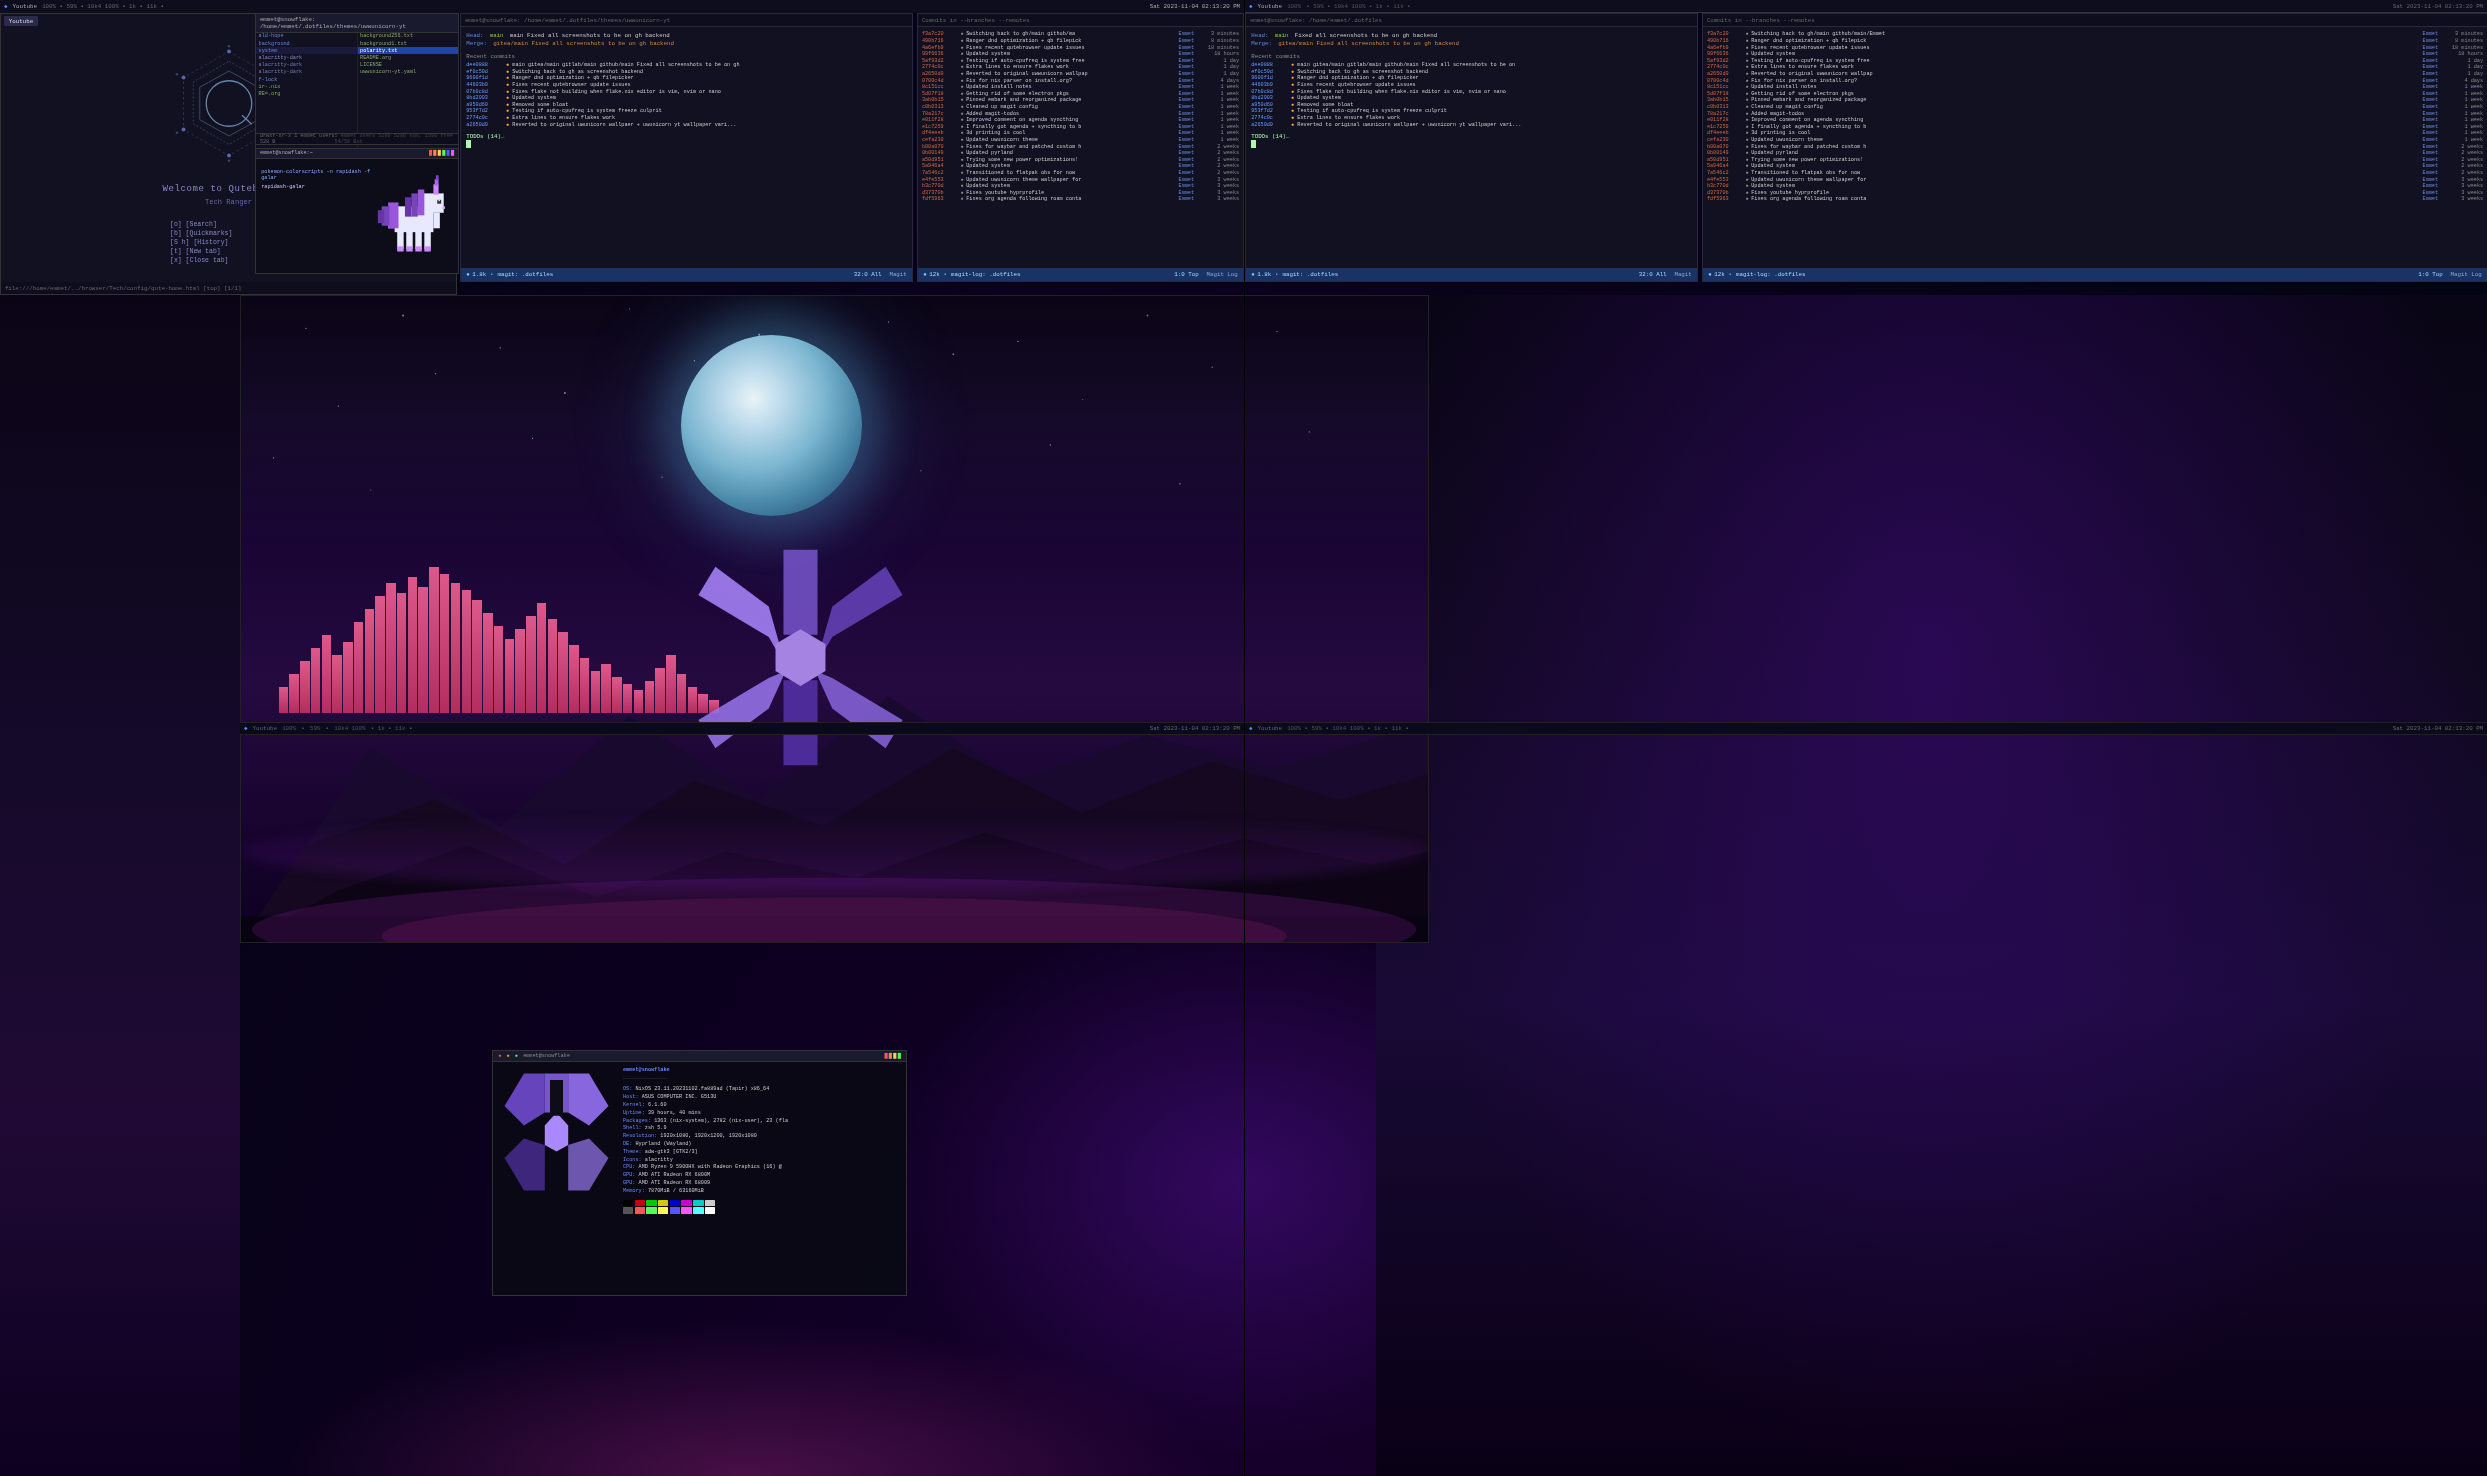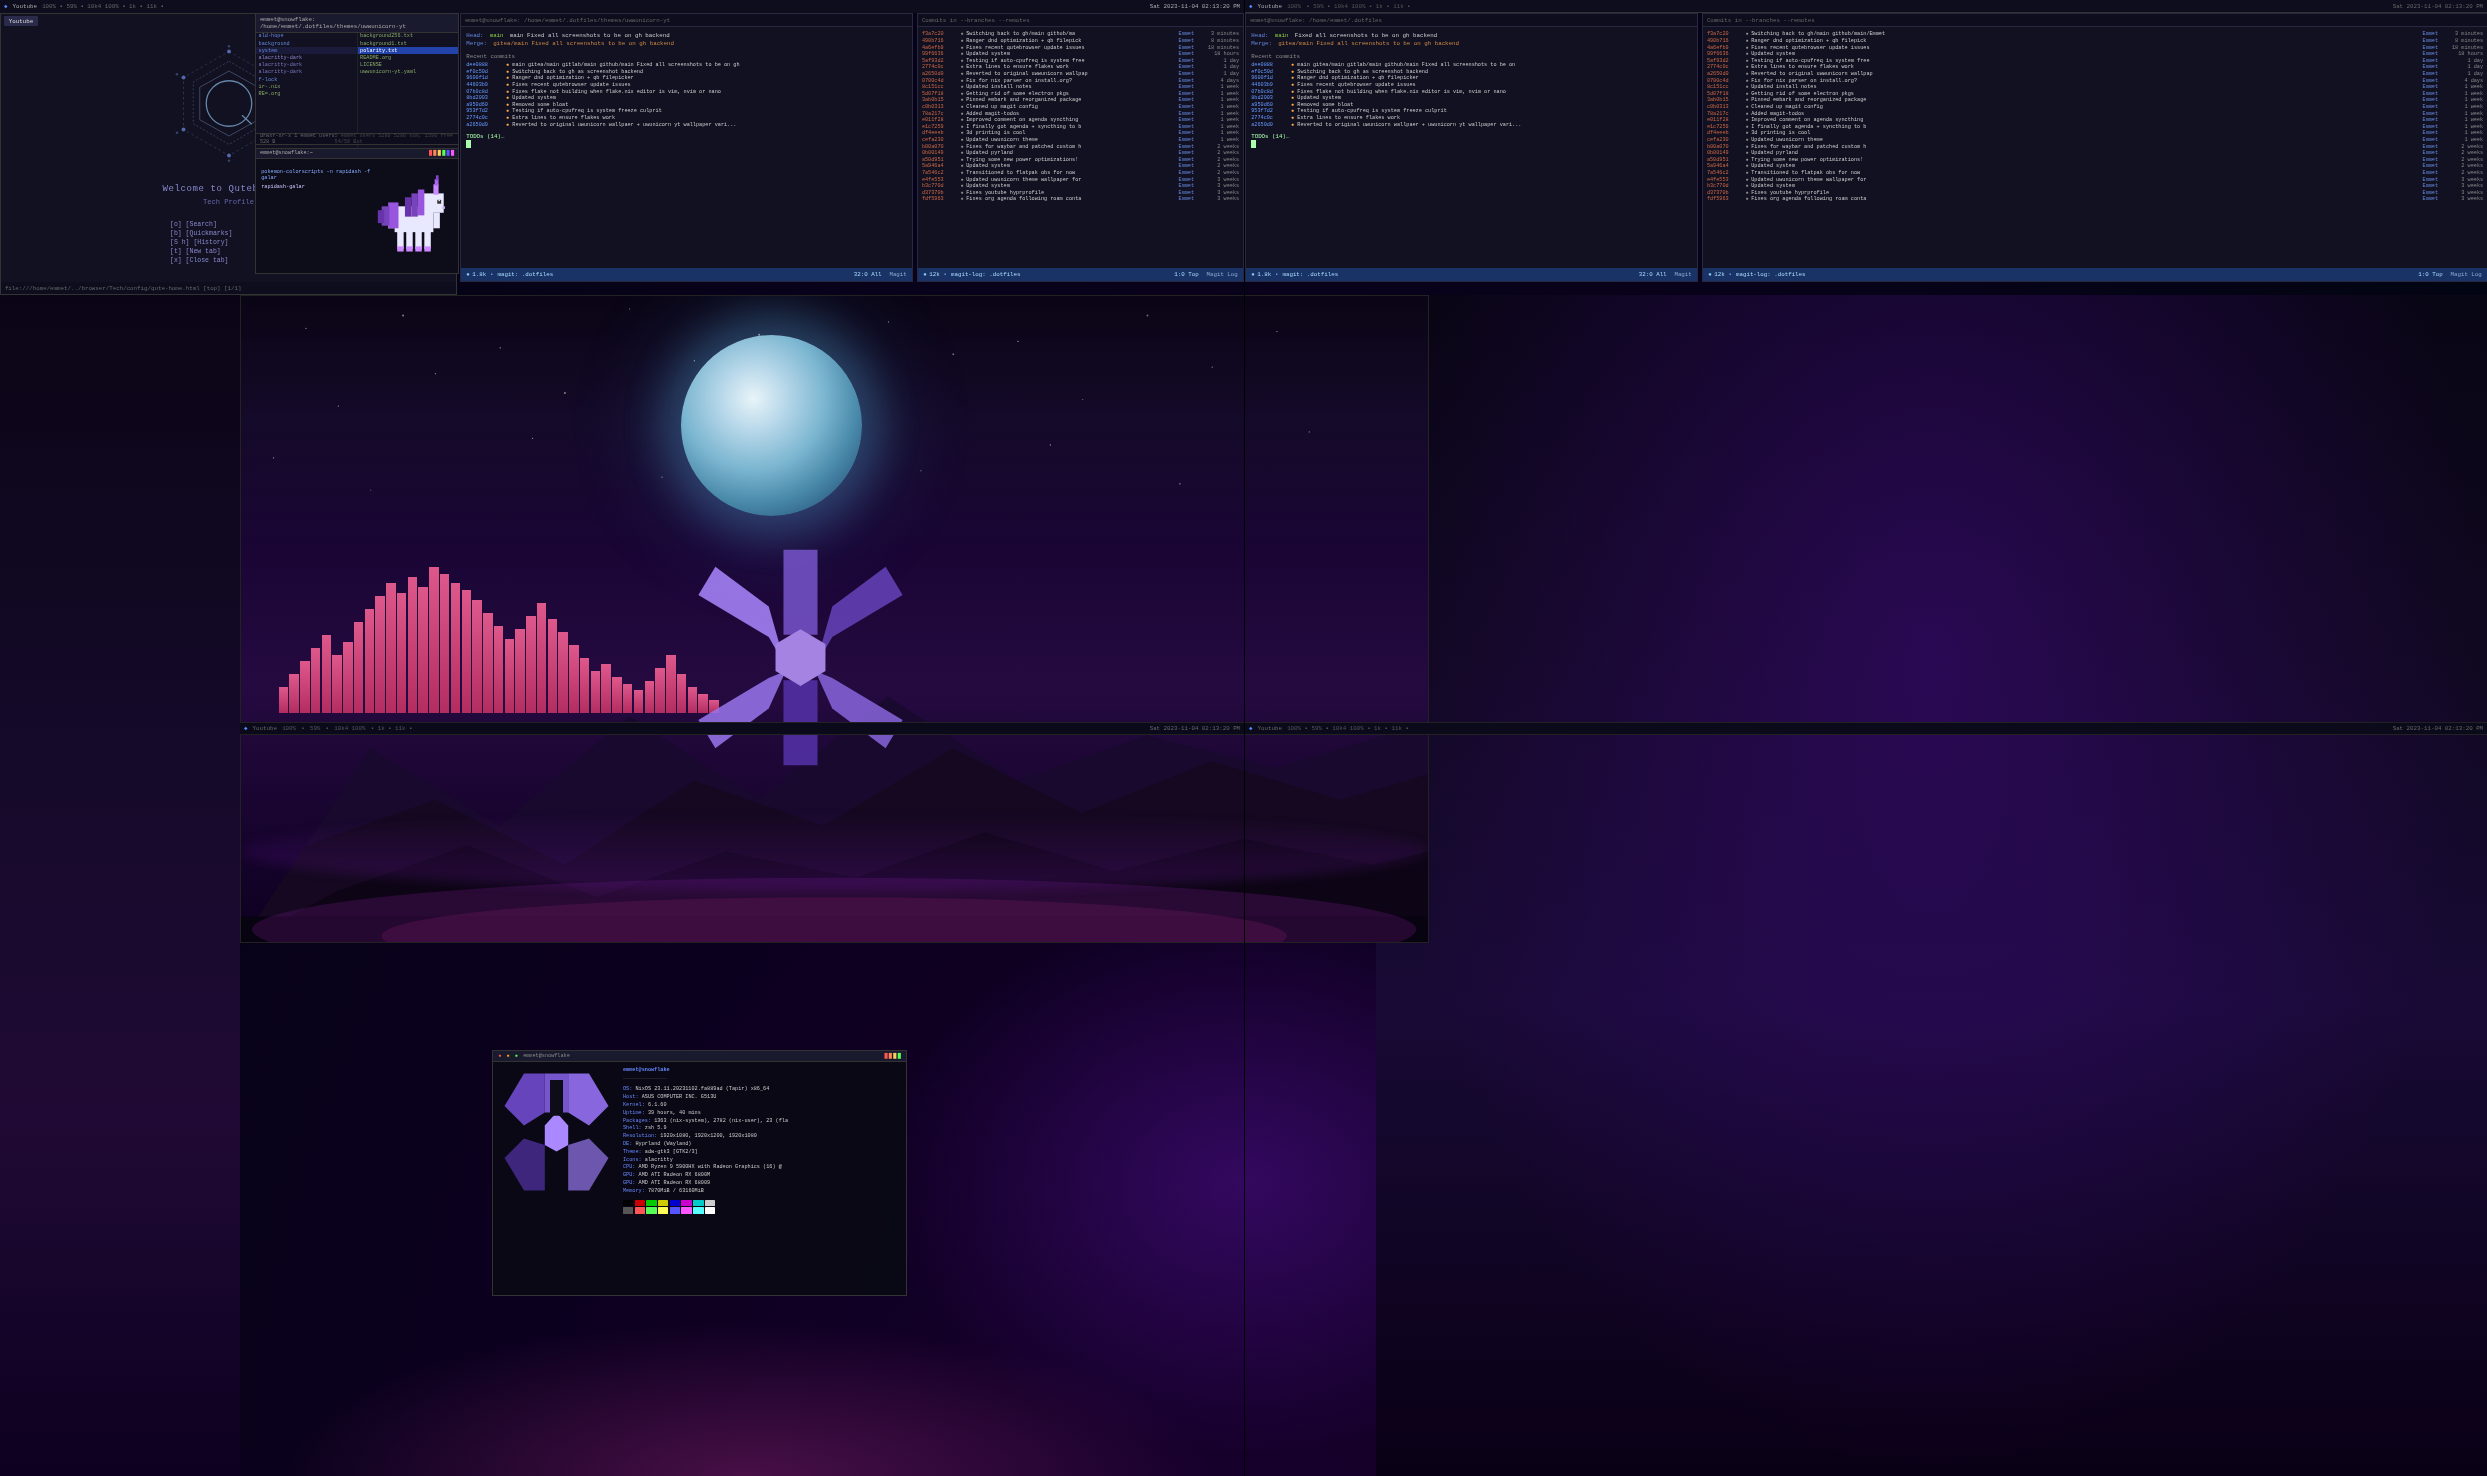--- a/index.html
+++ b/index.html
@@ -404,21 +404,21 @@
 
           <circle cx="100" cy="2" r="2" fill="#334466"></circle>
           <circle cx="180" cy="45" r="2" fill="#334466"></circle>
           <circle cx="180" cy="135" r="2" fill="#334466"></circle>
           <circle cx="100" cy="178" r="2" fill="#334466"></circle>
           <circle cx="20" cy="135" r="2" fill="#334466"></circle>
           <circle cx="20" cy="45" r="2" fill="#334466"></circle>
         </svg>
       </div>
       <div class="qute-title">Welcome to Qutebrowser</div>
-      <div class="qute-subtitle">Tech Profile</div>
+      <div class="qute-subtitle">Tech Ranger</div>
       <ul class="qute-menu">
         <li>[o] [Search]</li>
         <li>[b] [Quickmarks]</li>
         <li>[S h] [History]</li>
         <li>[t] [New tab]</li>
         <li>[x] [Close tab]</li>
       </ul>
     </div>
   </div>
   <div class="status-bar">

